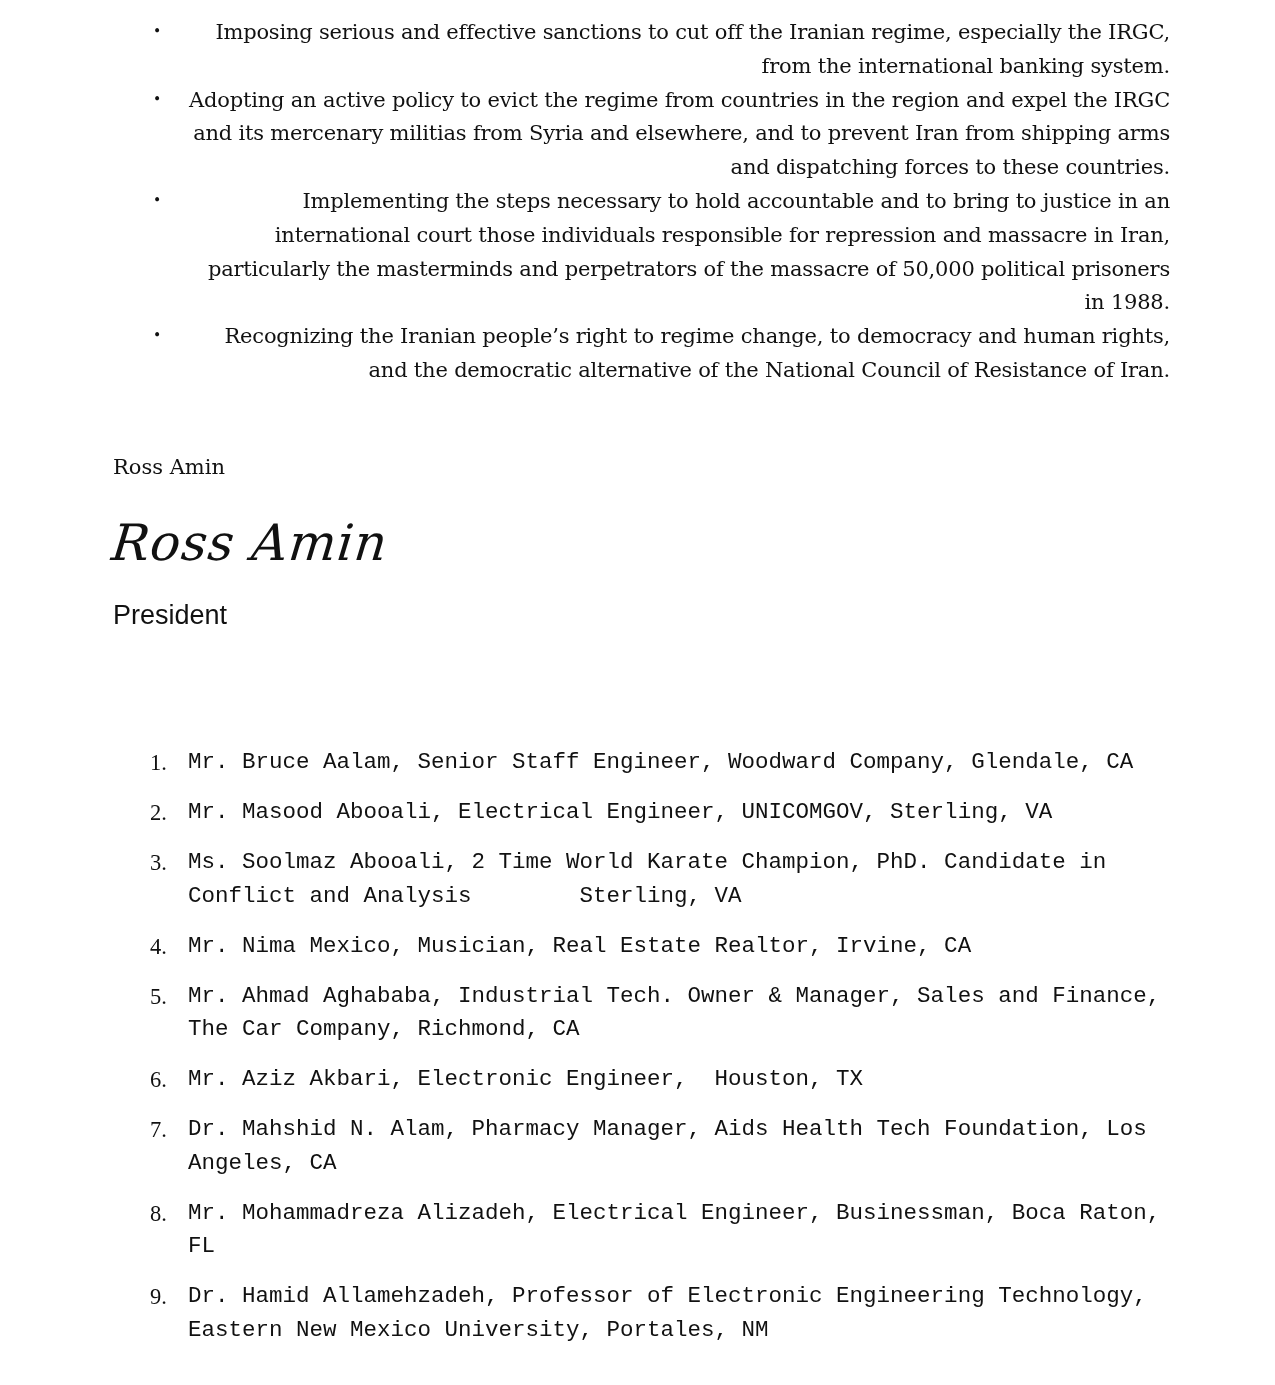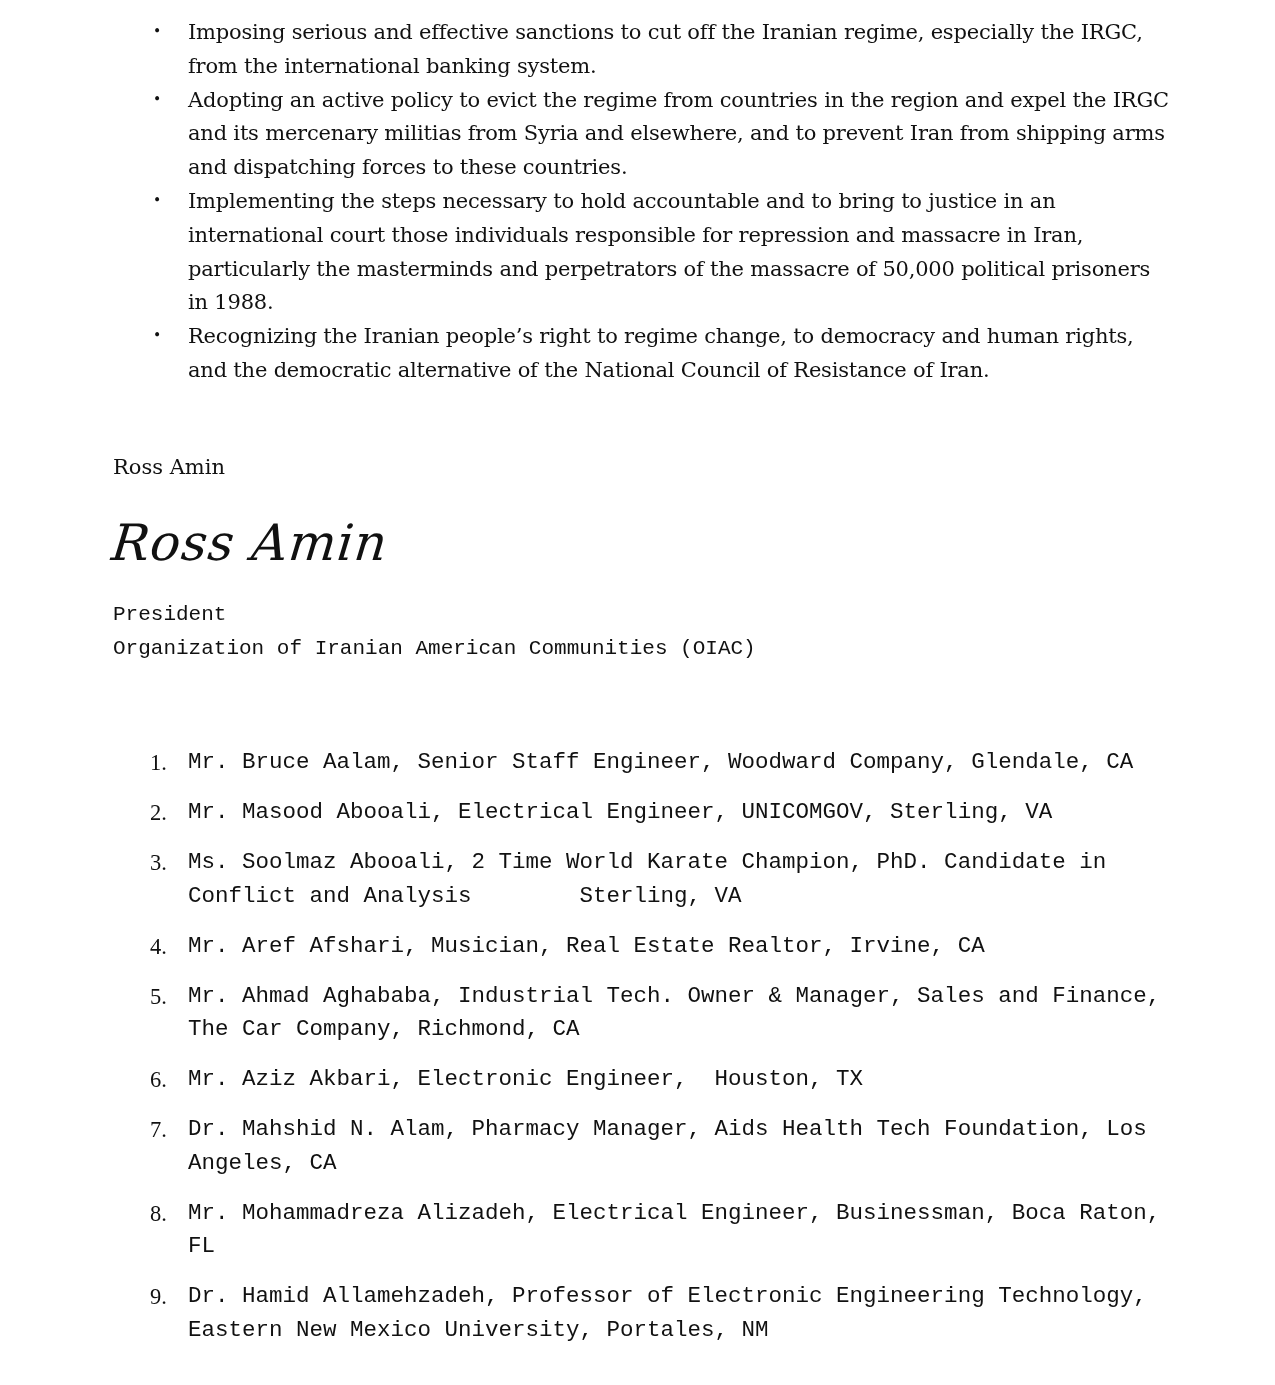--- a/index.html
+++ b/index.html
@@ -2,25 +2,25 @@
 <html><head>
 <meta charset="utf-8">
 <style>
   html, body { margin: 0; padding: 0; background: #ffffff; }
   body { width: 1275px; height: 1385px; overflow: hidden; position: relative; color: #111; }
   .page { position: absolute; left: 0; top: 0; width: 1275px; height: 1385px; }
   .bullets { position: absolute; left: 150px; top: 16px; width: 1020px; margin: 0; padding: 0; list-style: none;
     font-family: "DejaVu Serif", serif; font-size: 21px; line-height: 33.8px; letter-spacing: -0.2px; }
   .bullets li { position: relative; padding-left: 38px; }
   .bullets .dot { position: absolute; left: 3px; top: 0; font-size: 14px; line-height: 30px; }
-  .bullets .txt { display: block; text-align: left; }
+  .bullets .txt { display: block; text-align: right; }
   .sig-name { position: absolute; left: 113px; top: 455px; font-family: "DejaVu Serif", serif; font-size: 21px; }
   .signature { position: absolute; left: 112px; top: 514px; font-family: "DejaVu Serif", serif; font-style: italic;
     font-size: 50px; letter-spacing: 1px; transform: skewX(-6deg); }
-  .sig-title { position: absolute; left: 113px; top: 598px; font-family: Liberation Mono, monospace; font-size: 21px; line-height: 34px; }
+  .sig-title { position: absolute; left: 113px; top: 598px; font-family: Liberation Sans, sans-serif; font-size: 27px; line-height: 34px; }
   .names { position: absolute; left: 150px; top: 746px; width: 1020px; margin: 0; padding: 0; list-style: none;
     font-family: "Liberation Serif", serif; font-size: 22.5px; line-height: 33.5px; }
   .names li { position: relative; padding-left: 38px; margin-bottom: 16.5px; }
   .names .num { position: absolute; left: 0; top: 0; }
   .names .txt { display: block; white-space: pre-wrap; font-family: Liberation Mono, monospace; }
 </style>
 </head>
 <body>
 
 <div class="page">
@@ -41,39 +41,38 @@
     <li>
         <span class="dot">•</span>
         <span class="txt">Recognizing the Iranian people’s right to regime change, to democracy and human rights, and the democratic alternative of the National Council of Resistance of Iran.</span>
       </li>
   </ul>
 
   <div class="sig-name">Ross Amin</div>
   <div class="signature">Ross Amin</div>
   <div class="sig-title">
     <div>President</div>
-    <div>Organization of Iranian American Communities (OIAC)</div>
   </div>
 
   <ol class="names">
     <li>
         <span class="num">1.</span>
         <span class="txt">Mr. Bruce Aalam, Senior Staff Engineer, Woodward Company, Glendale, CA</span>
       </li>
     <li>
         <span class="num">2.</span>
         <span class="txt">Mr. Masood Abooali, Electrical Engineer, UNICOMGOV, Sterling, VA</span>
       </li>
     <li>
         <span class="num">3.</span>
         <span class="txt">Ms. Soolmaz Abooali, 2 Time World Karate Champion, PhD. Candidate in Conflict and Analy­sis        Sterling, VA</span>
       </li>
     <li>
         <span class="num">4.</span>
-        <span class="txt">Mr. Aref Afshari, Musician, Real Estate Realtor, Irvine, CA</span>
+        <span class="txt">Mr. Nima Mexico, Musician, Real Estate Realtor, Irvine, CA</span>
       </li>
     <li>
         <span class="num">5.</span>
         <span class="txt">Mr. Ahmad Aghababa, Industrial Tech. Owner &amp; Manager, Sales and Finance, The Car Compa­ny, Richmond, CA</span>
       </li>
     <li>
         <span class="num">6.</span>
         <span class="txt">Mr. Aziz Akbari, Electronic Engineer,  Houston, TX</span>
       </li>
     <li>

